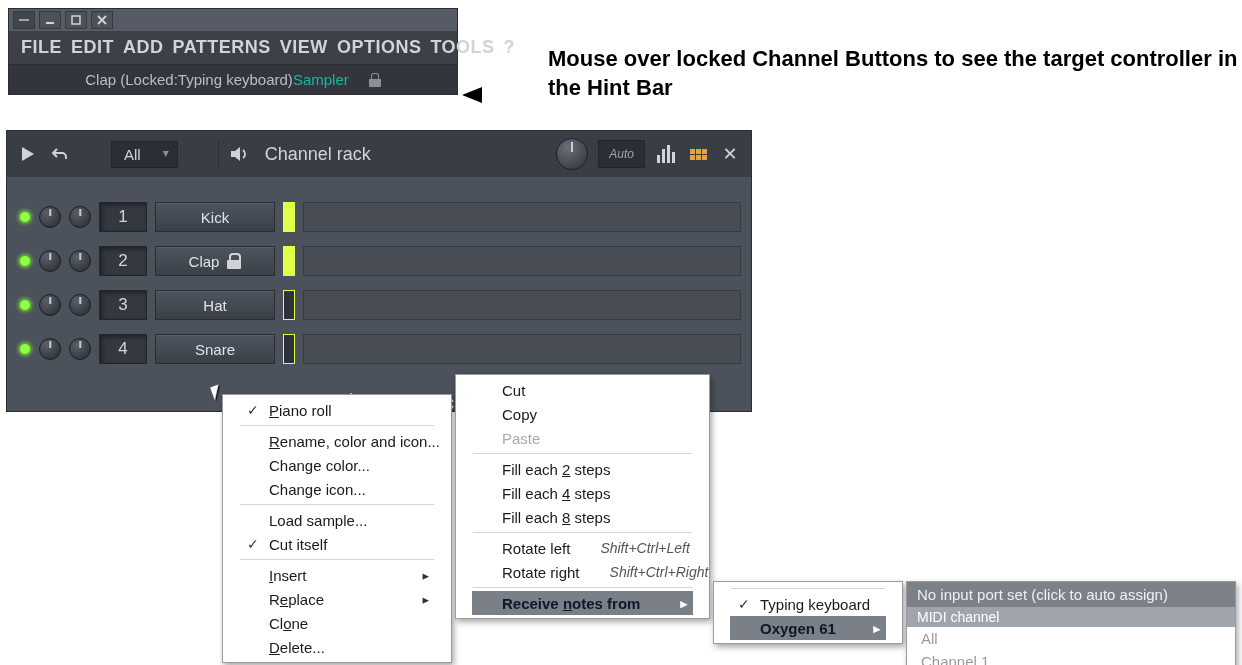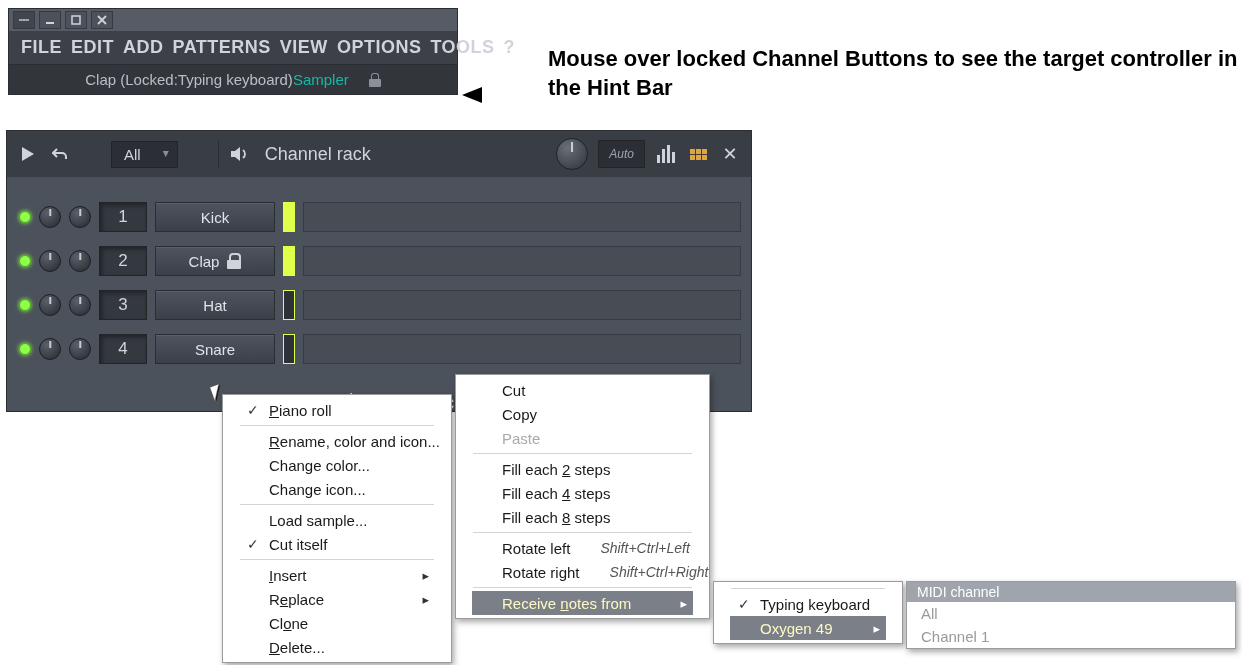--- a/index.html
+++ b/index.html
@@ -173,21 +173,21 @@
   }
   .ctx .item{
     padding:3px 18px 3px 30px;
     white-space:nowrap;
     display:flex;align-items:center;justify-content:space-between;gap:30px;
     position:relative;
     min-height:24px;
   }
   .ctx .item .shortcut{color:#555;font-size:14px;font-style:italic;}
   .ctx .item.disabled{color:#a9a9a9;}
-  .ctx .item.hover{background:#7a7f88;color:#fef9c3;}
+  .ctx .item.hover{background:#7a7f88;color:#0f172a;font-weight:bold;}
   .ctx .sep{height:1px;background:#d4d4d4;margin:3px 1px;}
   .ctx .submenu-arrow::after{content:"▸";position:absolute;right:6px;font-size:13px;color:#333;}
   .ctx .item.hover.submenu-arrow::after{color:#fff;}
   .ctx .check::before{content:"✓";position:absolute;left:8px;color:#333;font-size:14px;}
   .ctx .item u{text-decoration:underline;}
 
   .ctx-main{left:222px;top:394px;width:230px;}
   .ctx-sub {left:455px;top:374px;width:255px;}
   .ctx-recv{left:713px;top:581px;width:190px;}
   .ctx-midi{
@@ -403,20 +403,21 @@
     </div>
   <div class="sep"></div>
   <div class="item hover submenu-arrow">
       <span>Receive <u>n</u>otes from</span>
     </div>
 </div>
 
 <div class="ctx ctx-recv">
   <div class="sep"></div>
   <div class="item check">Typing keyboard</div>
-  <div class="item hover submenu-arrow">Oxygen 49</div>
+  <div class="item hover submenu-arrow">Oxygen 61</div>
 </div>
 
 <div class="ctx ctx-midi">
+  <div class="hdr">No input port set (click to auto assign)</div>
   <div class="grouplabel">MIDI channel</div>
   <div class="dim">All</div>
   <div class="dim">Channel 1</div>
 </div>
 
 </body></html>

